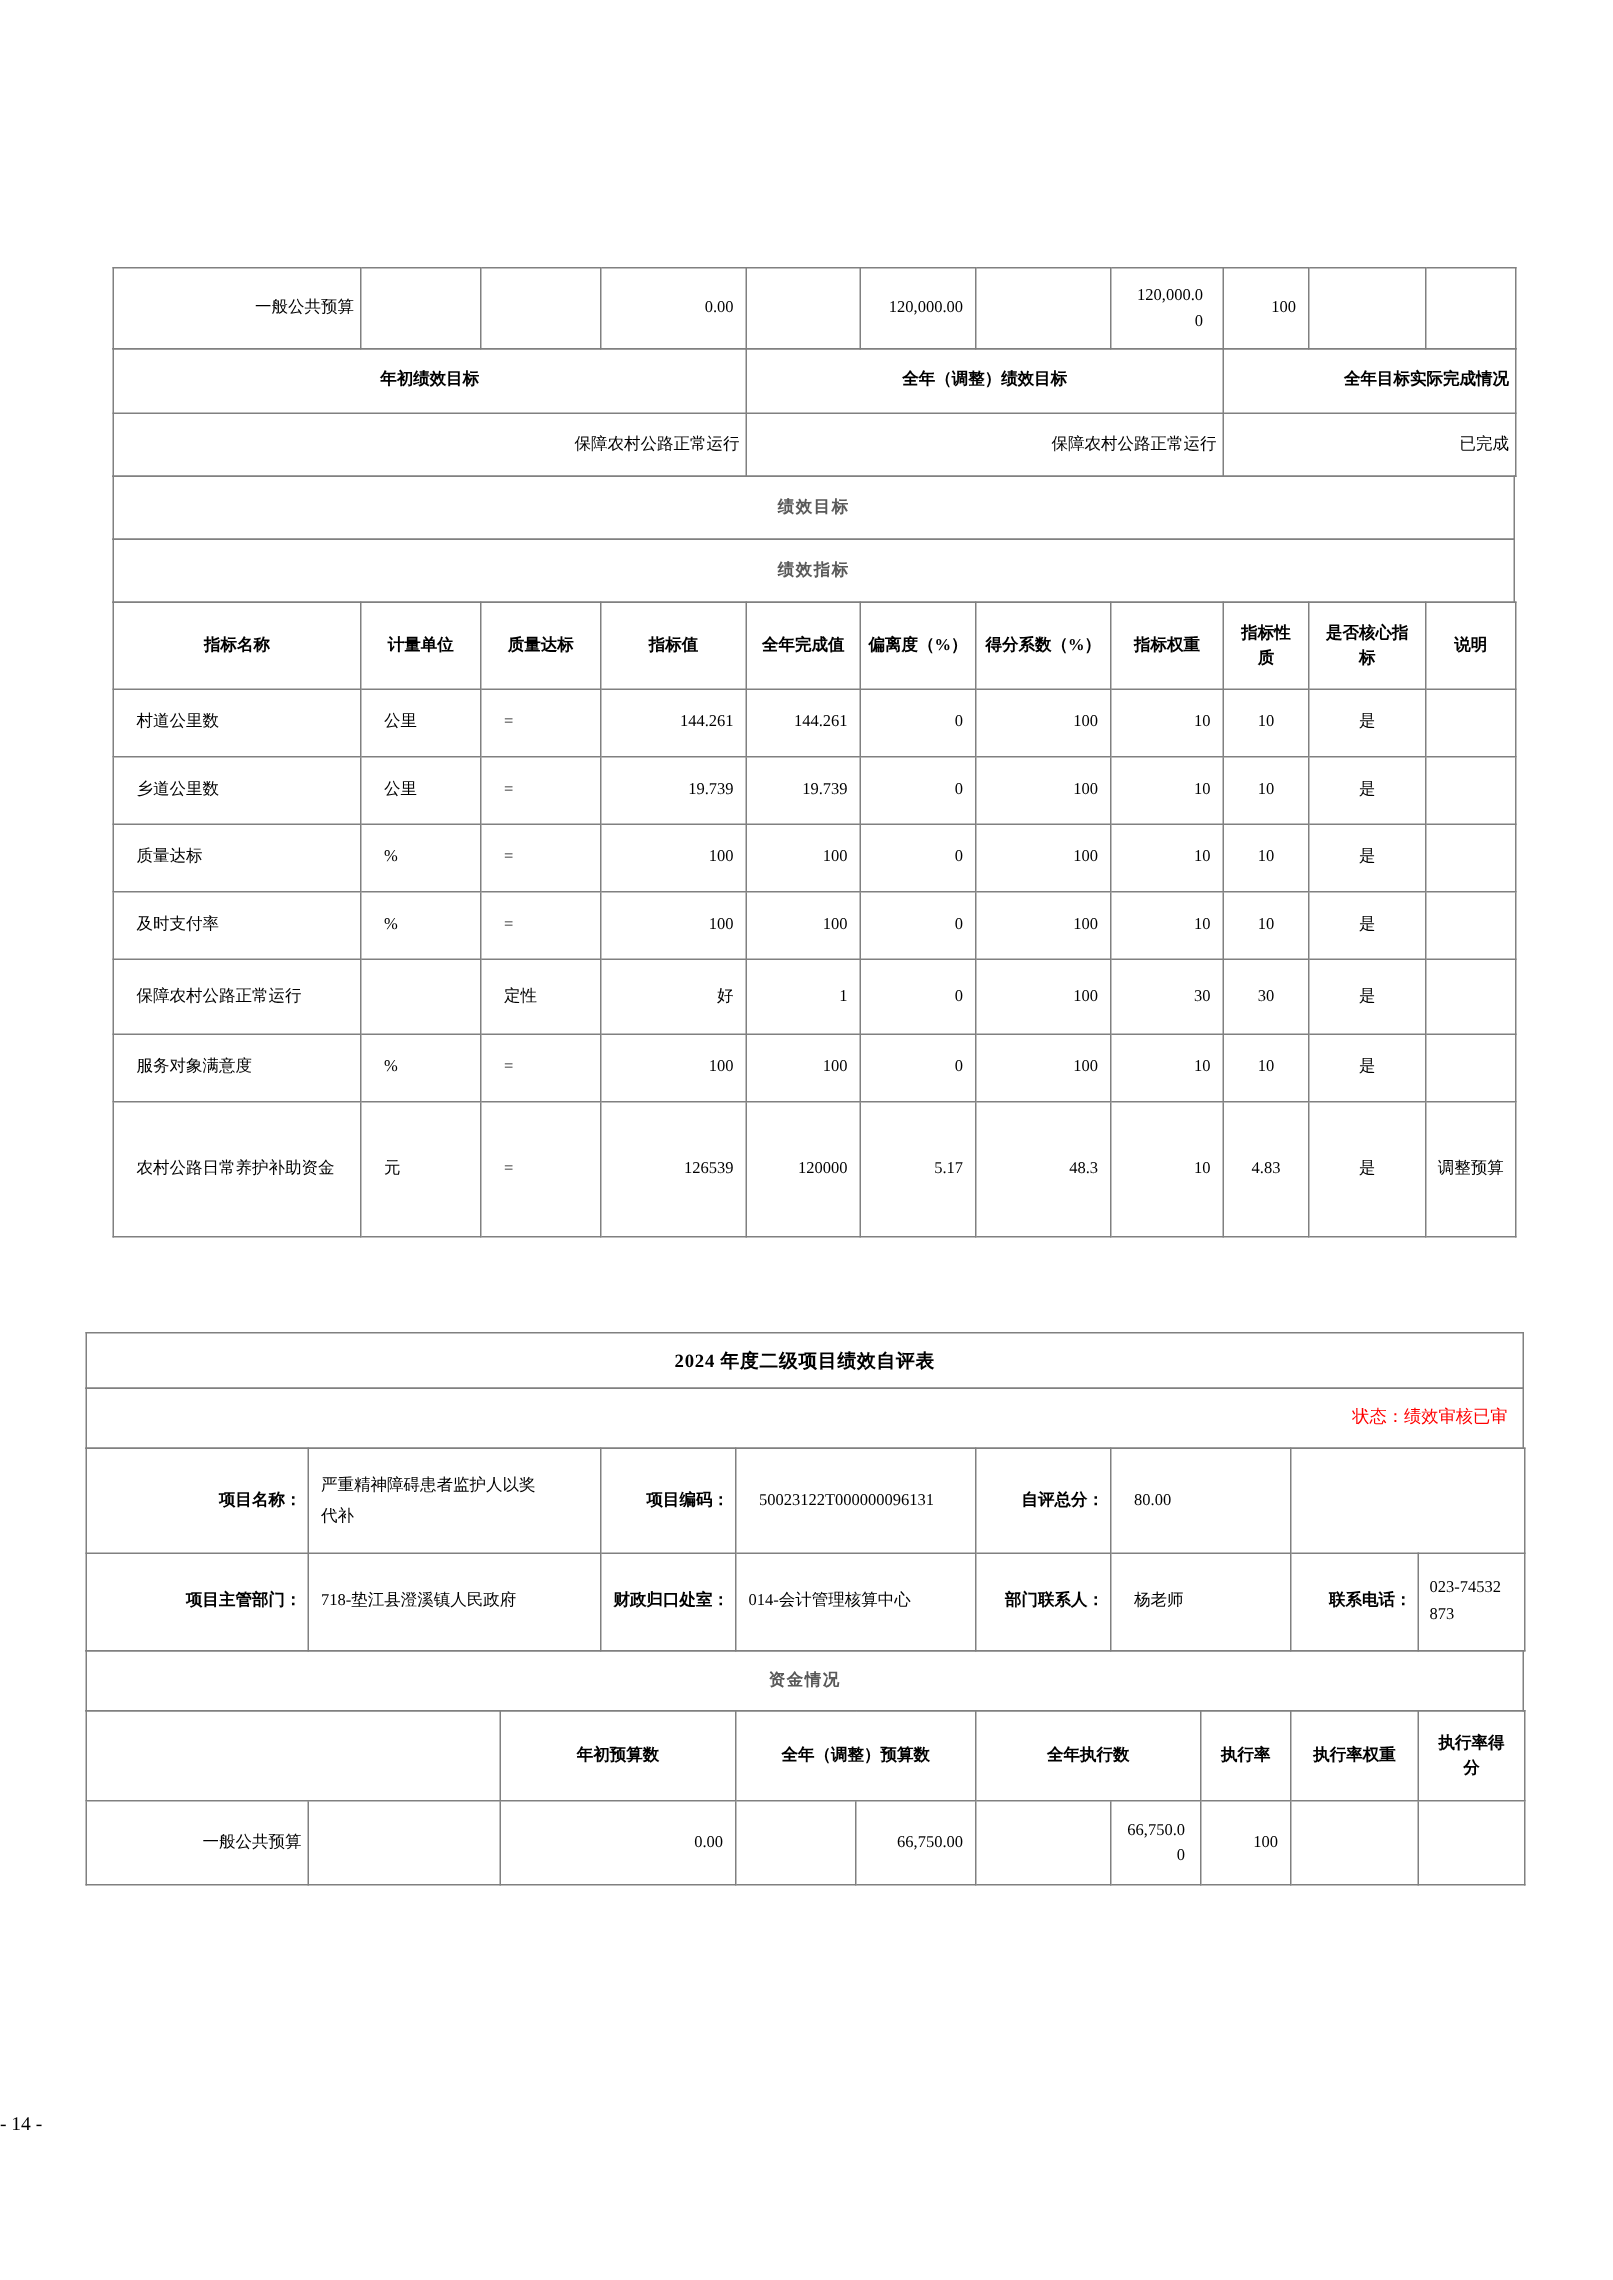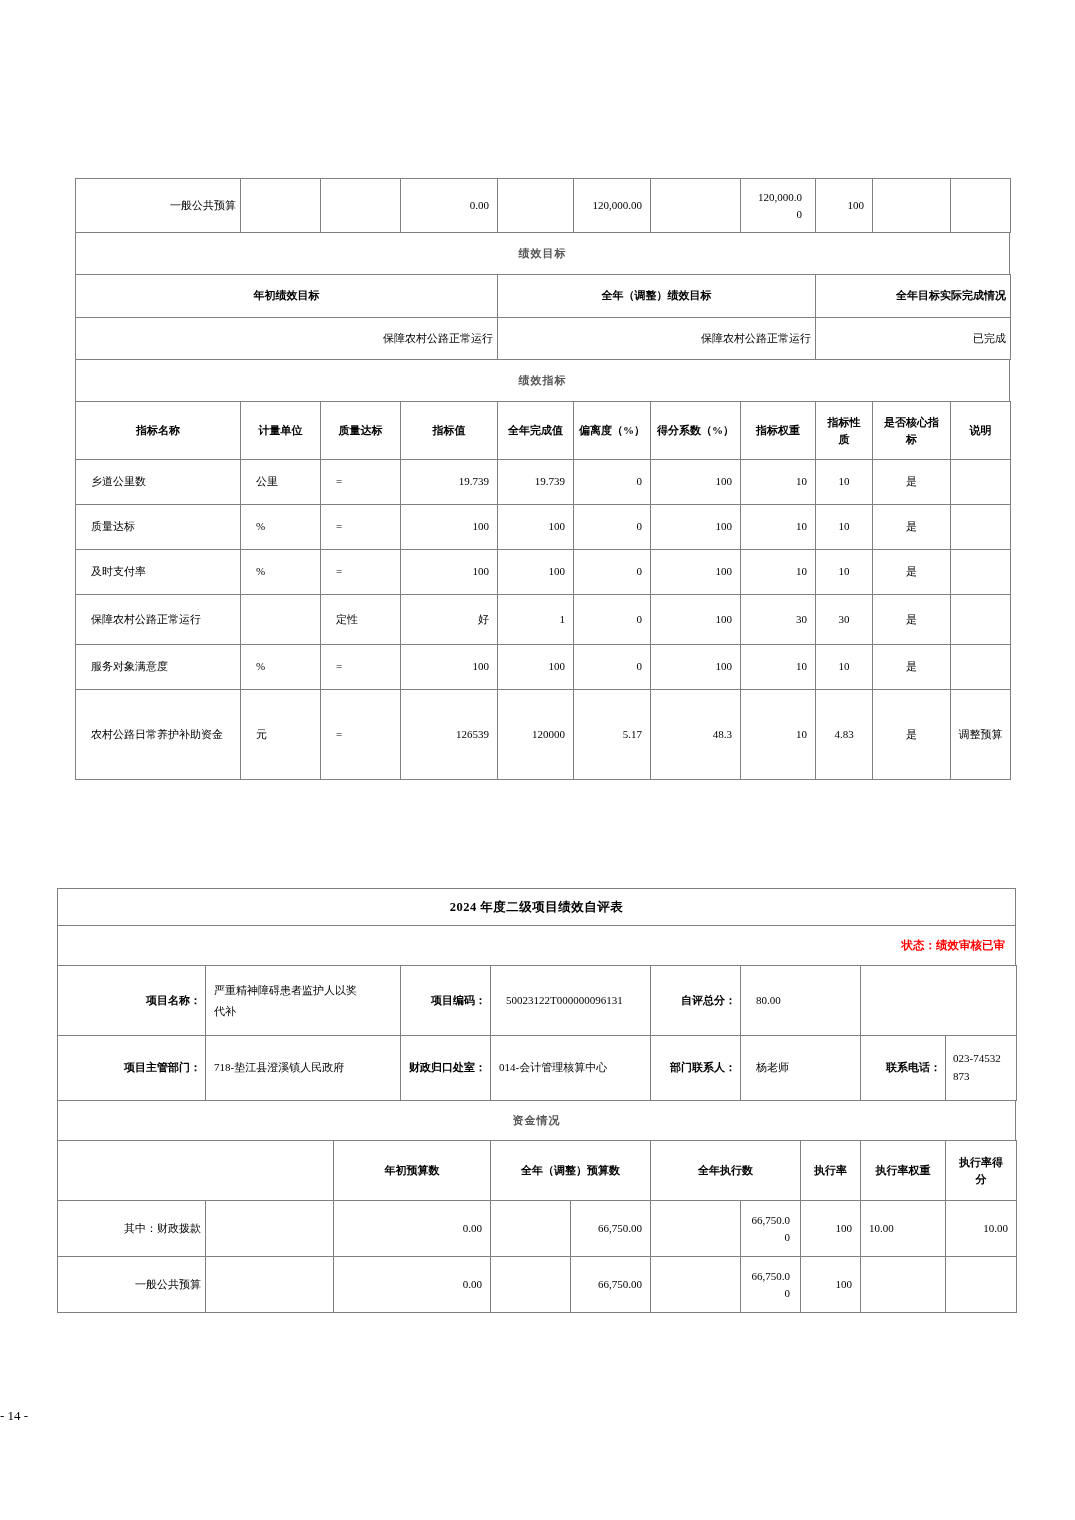--- a/index.html
+++ b/index.html
@@ -21,21 +21,21 @@
   .hw{font-weight:bold;padding:2px 12px;line-height:1.5}
   .brk1{word-break:break-all;text-align:right;padding:3px 13px;line-height:1.5}
   .brk2{word-break:break-all;text-align:right;padding:3px 10px 3px 8px;line-height:1.5}
   .note{padding:2px 7px;line-height:1.5}
   .lb{font-weight:bold;text-align:right;padding-right:4px}
   .lv8{text-align:left;padding-left:8px}
   .lv15{text-align:left;padding-left:15px}
   .pn{text-align:left;padding:2px 40px 2px 8px;line-height:1.9}
   .ph{text-align:left;word-break:break-all;padding:2px 13px 2px 7px;line-height:1.6}
   .title{font-size:12.5px;font-weight:bold;letter-spacing:.5px}
-  .red{color:#ff0000;font-weight:bold;text-align:right;padding-right:10px;font-size:11.5px}
+  .red{color:#ff0000;font-weight:normal;text-align:right;padding-right:10px;font-size:11.5px}
   .footer{position:absolute;left:0;top:1408px;width:100%;text-align:left;font-size:13px}
 </style>
 </head>
 <body>
 
 <div>
 
   <div class="t1">
 
     <table>
@@ -63,43 +63,43 @@
         <td></td>
         <td class="brk1">120,000.00</td>
         <td class="r">100</td>
         <td></td>
         <td></td>
       </tr>
     </tbody>
       </table>
 
     <table>
-      <tbody>
-          <tr style="height:42px">
-        <td class="sec">绩效目标</td>
-      </tr>
-    </tbody>
-      </table>
-
-    <table>
       <colgroup>
           <col style="width:422px">
           <col style="width:318px">
           <col style="width:195px">
         </colgroup>
       <tbody>
           <tr style="height:43px">
         <td class="b">年初绩效目标</td>
         <td class="b">全年（调整）绩效目标</td>
         <td class="b l">全年目标实际完成情况</td>
       </tr>
       <tr style="height:42px">
         <td class="l">保障农村公路正常运行</td>
         <td class="l">保障农村公路正常运行</td>
         <td class="l">已完成</td>
+      </tr>
+    </tbody>
+      </table>
+
+    <table>
+      <tbody>
+          <tr style="height:42px">
+        <td class="sec">绩效目标</td>
       </tr>
     </tbody>
       </table>
 
     <table>
       <tbody>
           <tr style="height:42px">
         <td class="sec">绩效指标</td>
       </tr>
     </tbody>
@@ -127,20 +127,33 @@
         <td class="hd">指标值</td>
         <td class="hd">全年完成值</td>
         <td class="hd">偏离度（%）</td>
         <td class="hd">得分系数（%）</td>
         <td class="hd">指标权重</td>
         <td class="hd3">指标性质</td>
         <td class="hd2">是否核心指标</td>
         <td class="hd">说明</td>
       </tr>
       <tr style="height:45px">
+        <td class="li">村道公里数</td>
+        <td class="li">公里</td>
+        <td class="li">=</td>
+        <td class="r">144.261</td>
+        <td class="r">144.261</td>
+        <td class="r">0</td>
+        <td class="r">100</td>
+        <td class="r">10</td>
+        <td>10</td>
+        <td>是</td>
+        <td class="note"></td>
+      </tr>
+      <tr style="height:45px">
         <td class="li">乡道公里数</td>
         <td class="li">公里</td>
         <td class="li">=</td>
         <td class="r">19.739</td>
         <td class="r">19.739</td>
         <td class="r">0</td>
         <td class="r">100</td>
         <td class="r">10</td>
         <td>10</td>
         <td>是</td>
@@ -292,32 +305,20 @@
           <tr style="height:60px">
         <td colspan="2"></td>
         <td class="b">年初预算数</td>
         <td colspan="2" class="b">全年（调整）预算数</td>
         <td colspan="2" class="b">全年执行数</td>
         <td class="b">执行率</td>
         <td class="b">执行率权重</td>
         <td class="hw">执行率得分</td>
       </tr>
       <tr style="height:56px">
-        <td class="l">其中：财政拨款</td>
-        <td></td>
-        <td class="r">0.00</td>
-        <td></td>
-        <td class="r">66,750.00</td>
-        <td></td>
-        <td class="brk2">66,750.00</td>
-        <td class="r">100</td>
-        <td class="lv8">10.00</td>
-        <td class="r">10.00</td>
-      </tr>
-      <tr style="height:56px">
         <td class="l">一般公共预算</td>
         <td></td>
         <td class="r">0.00</td>
         <td></td>
         <td class="r">66,750.00</td>
         <td></td>
         <td class="brk2">66,750.00</td>
         <td class="r">100</td>
         <td class="lv8"></td>
         <td class="r"></td>

